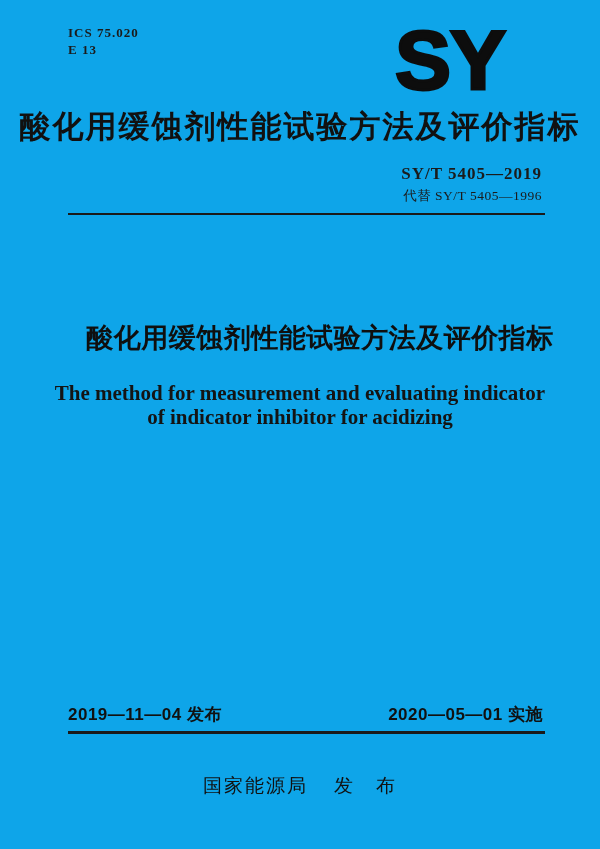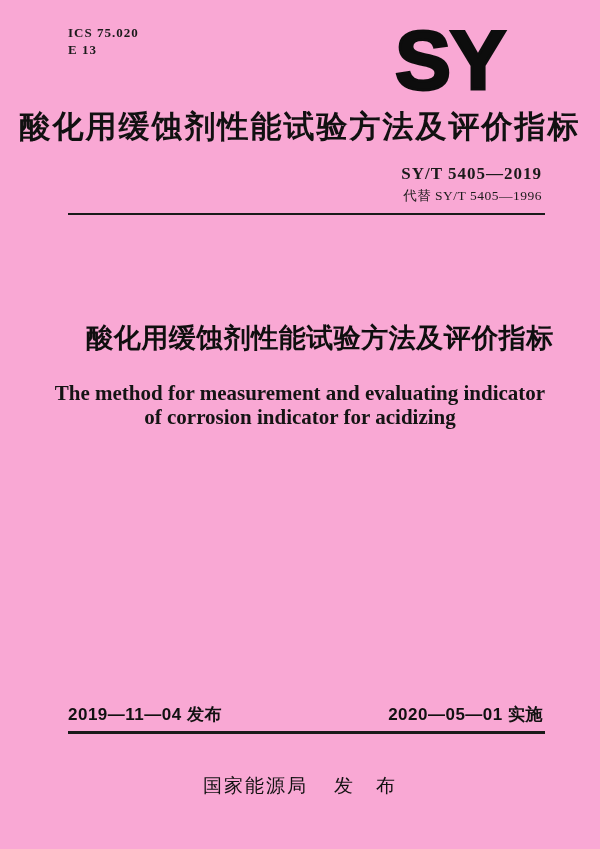--- a/index.html
+++ b/index.html
@@ -6,21 +6,21 @@
   html, body { background: #ffffff; }
   body {
     width: 600px; height: 849px;
     font-family: "Liberation Sans", sans-serif;
     color: #1b1b1b;
     position: relative;
     overflow: hidden;
   }
   .page {
     position: absolute; inset: 0;
-    background: #f9a8d4;
+    background: #0ea5e9;
   }
 
   
   .ics-block {
     position: absolute; left: 68px; top: 24px;
     font-family: "Liberation Serif", serif;
     font-weight: bold; font-size: 13px; line-height: 17px;
     letter-spacing: 1px;
   }
 
@@ -122,21 +122,21 @@
     <div class="code">SY/T 5405—2019</div>
     <div class="replaces">代替 SY/T 5405—1996</div>
   </div>
 
   <div class="rule rule-top"></div>
 
   <div class="title-zh">酸化用缓蚀剂性能试验方法及评价指标</div>
 
   <div class="title-en">
     <div>The method for measurement and evaluating indicator</div>
-    <div>of corrosion indicator for acidizing</div>
+    <div>of indicator inhibitor for acidizing</div>
   </div>
 
   <div class="dates-row">
     <span class="zh">2019—11—04 发布</span>
     <span class="zh">2020—05—01 实施</span>
   </div>
 
   <div class="rule rule-bottom"></div>
 
   <div class="footer">

